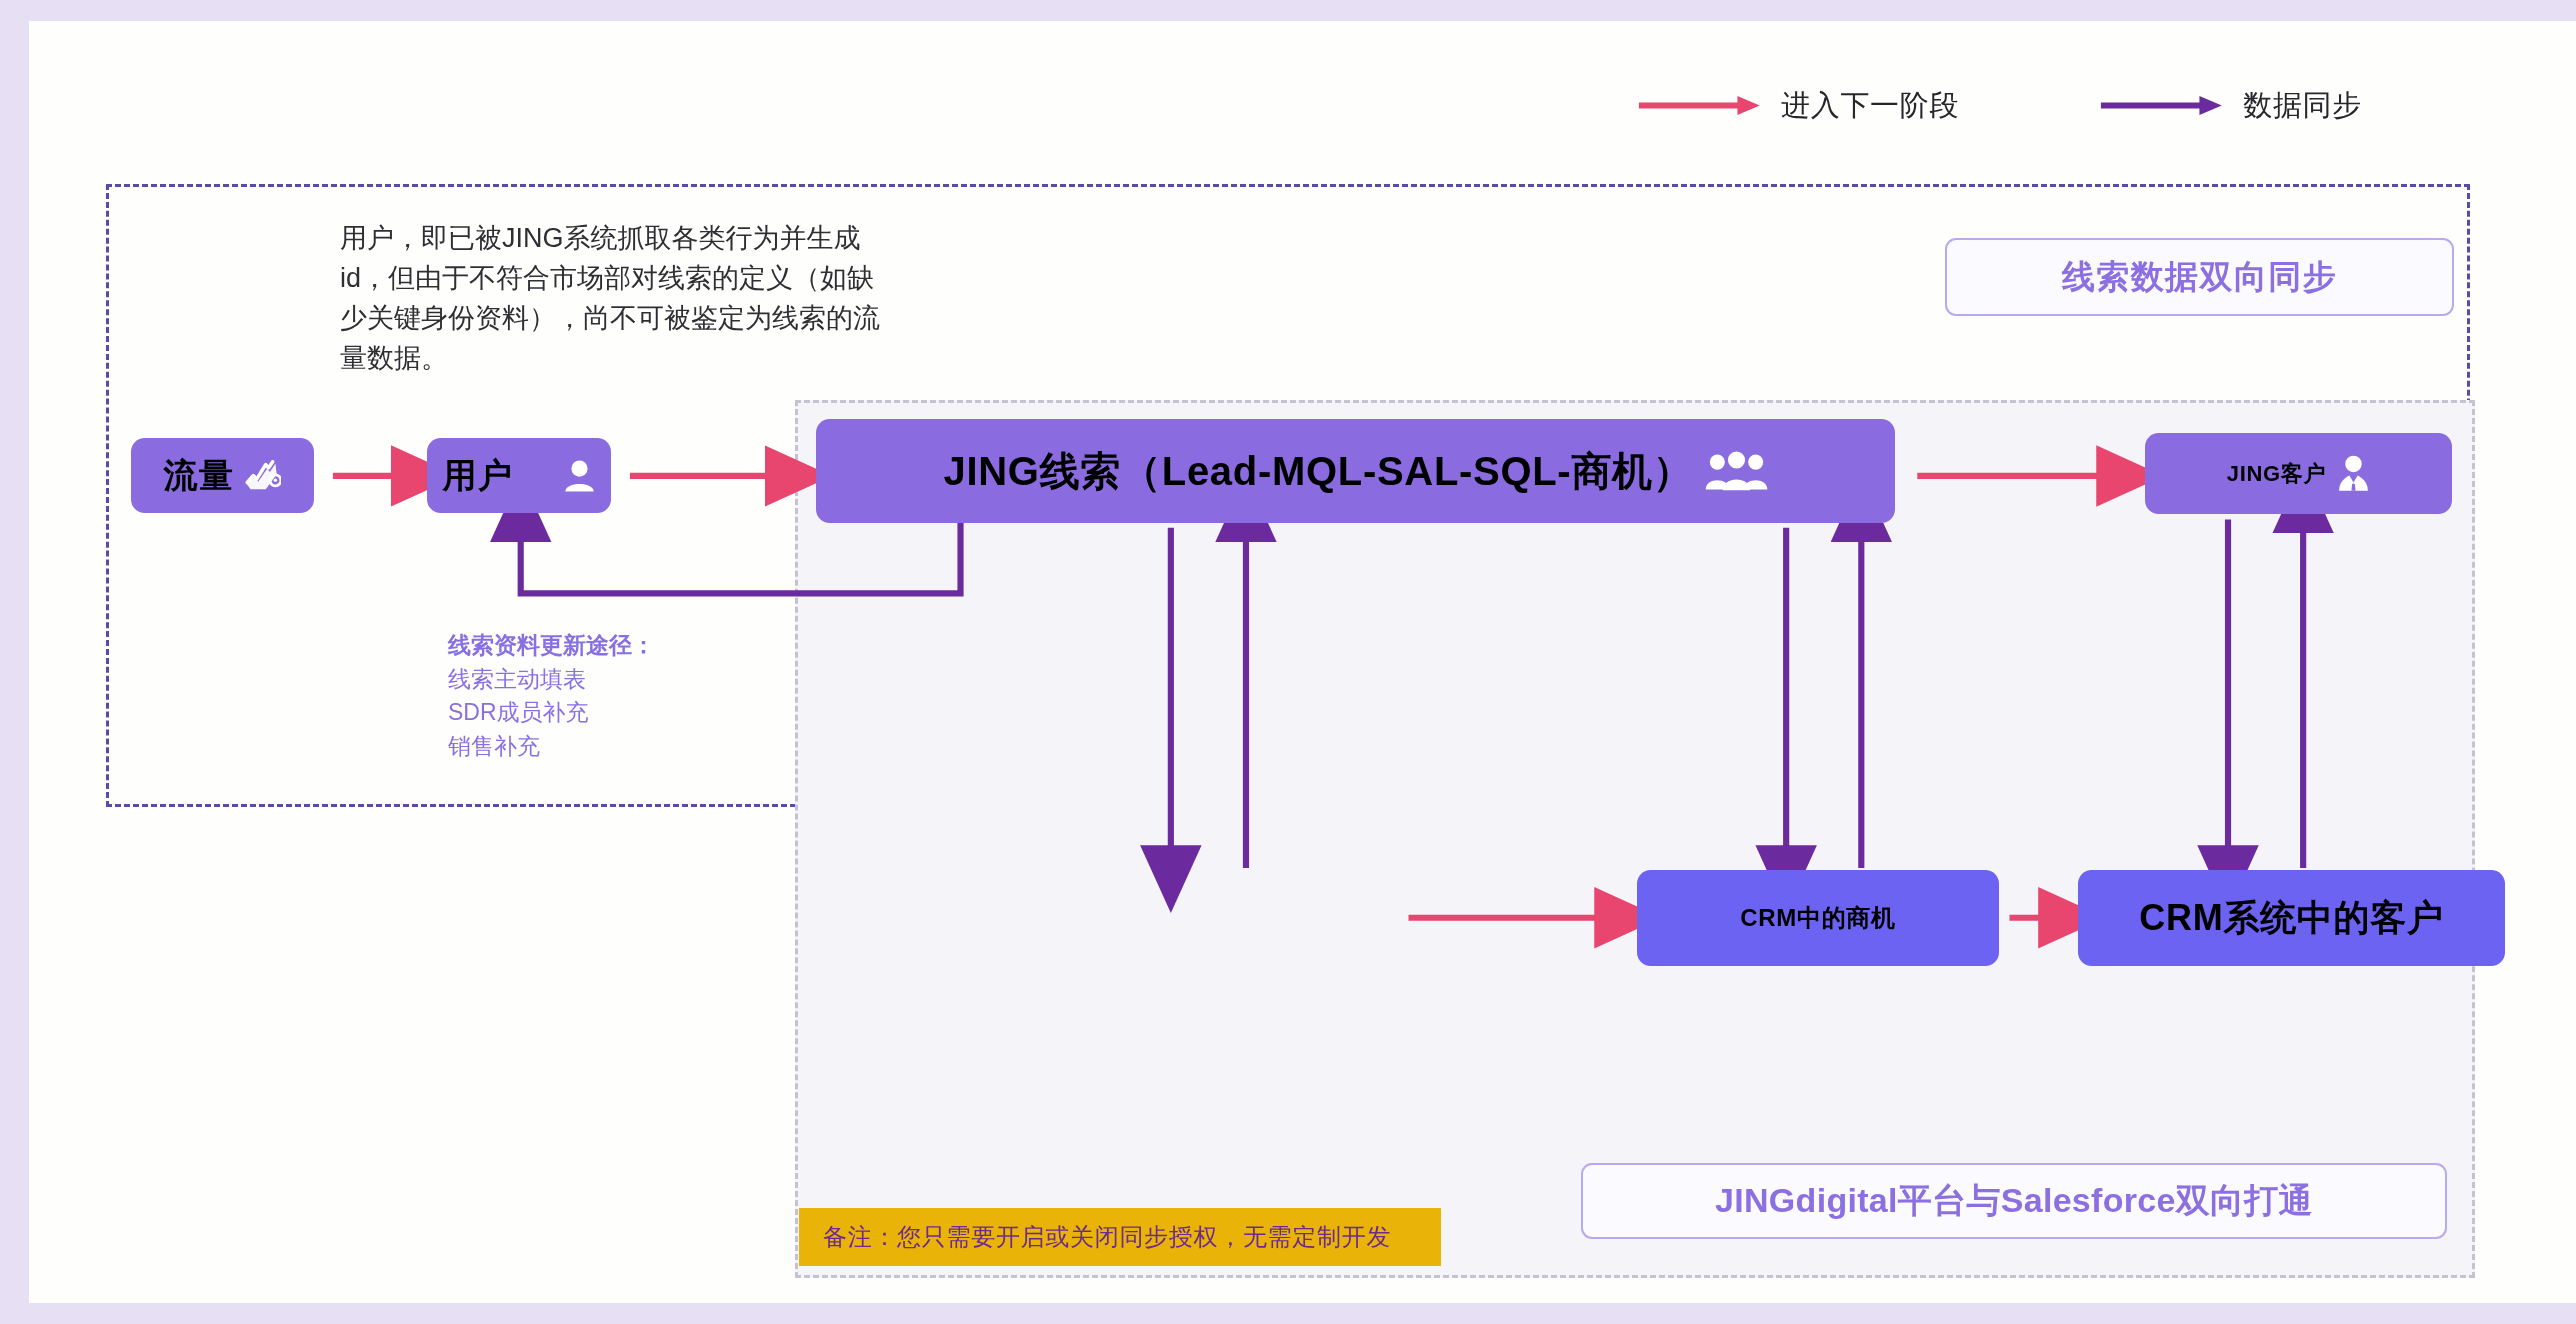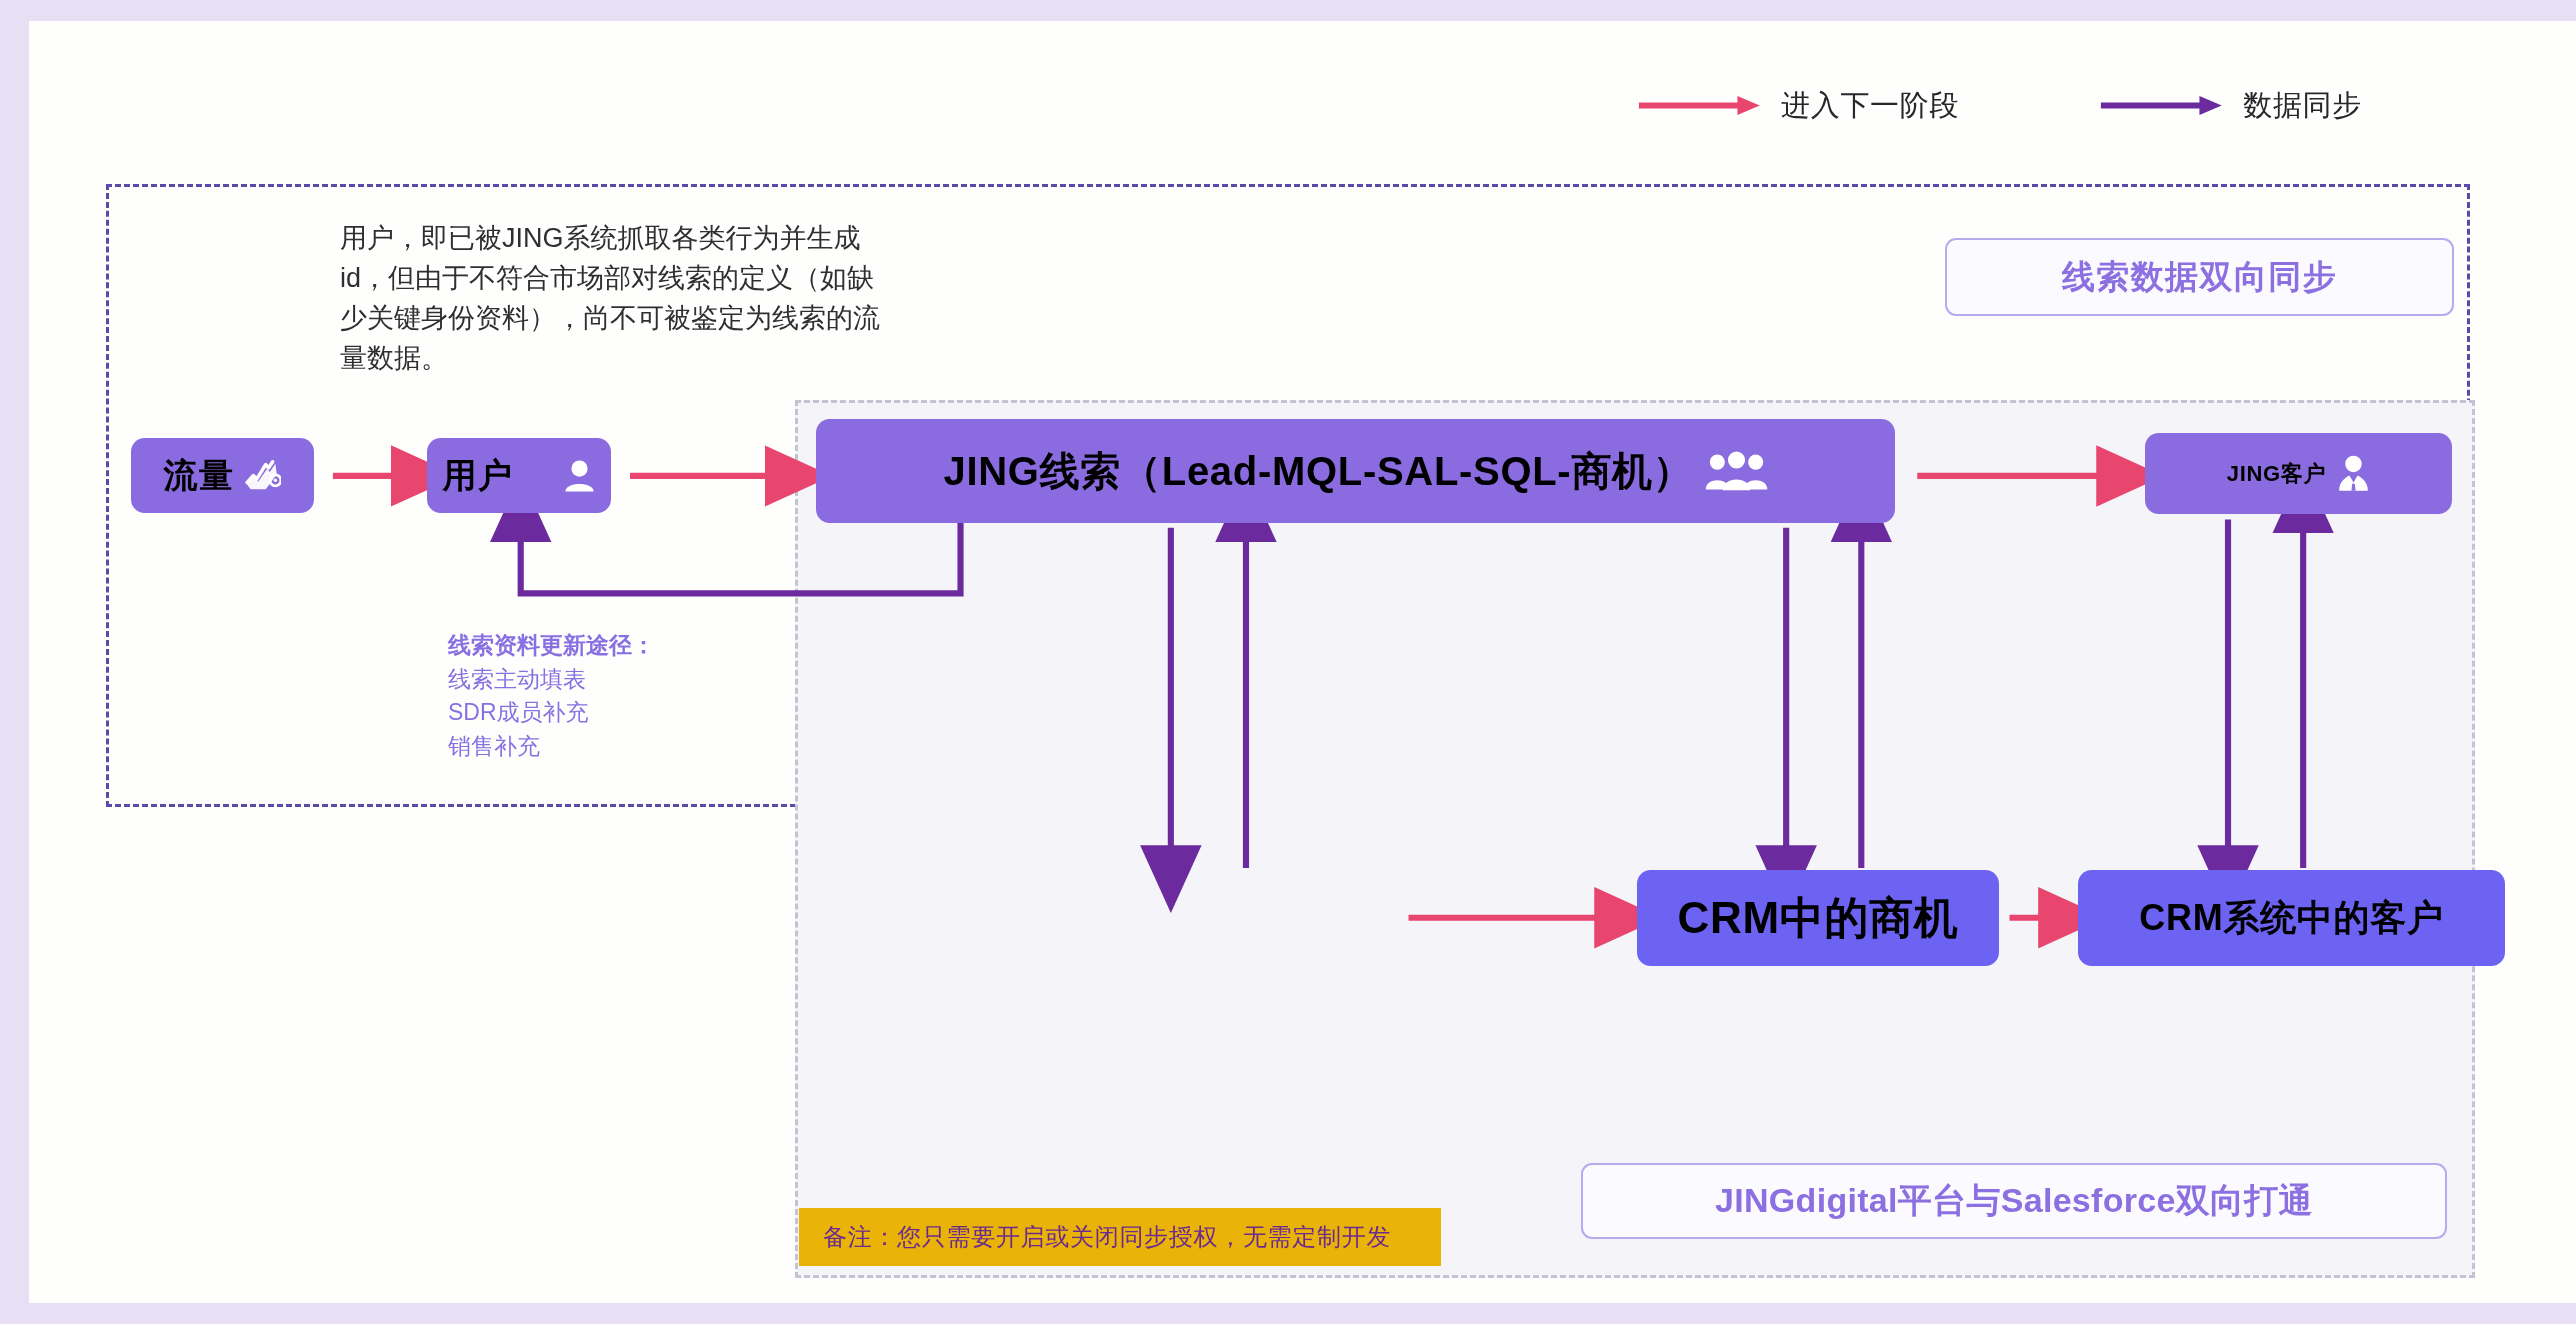--- a/index.html
+++ b/index.html
@@ -89,21 +89,21 @@
 
   .node-purple{background:#8b6ce0;}
   .node-indigo{background:#6d63f2;}
 
   #node-traffic{left:102px;top:417px;width:183px;height:75px;font-size:34px;letter-spacing:1.4px;}
   #node-user{left:398px;top:417px;width:184px;height:75px;font-size:34px;letter-spacing:1.4px;gap:40px;}
   #node-jing-lead{left:787px;top:398px;width:1079px;height:104px;font-size:40px;letter-spacing:0.7px;}
   #node-jing-customer{left:2116px;top:412px;width:307px;height:81px;font-size:22px;letter-spacing:0.7px;}
 
   #node-crm-lead{left:998px;top:849px;width:362px;height:96px;font-size:36px;letter-spacing:0.7px;}
-  #node-crm-opp{left:1608px;top:849px;width:362px;height:96px;font-size:44px;letter-spacing:0.7px;}
+  #node-crm-opp{left:1608px;top:849px;width:362px;height:96px;font-size:24px;letter-spacing:0.7px;}
   #node-crm-customer{left:2049px;top:849px;width:427px;height:96px;font-size:36px;letter-spacing:0.7px;}
 
   
   #lead-update-paths{
     position:absolute;left:419px;top:608px;
     color:#8770e2;font-size:23px;line-height:1.46;
   }
   #lead-update-paths .h{font-weight:bold;}
 
   

